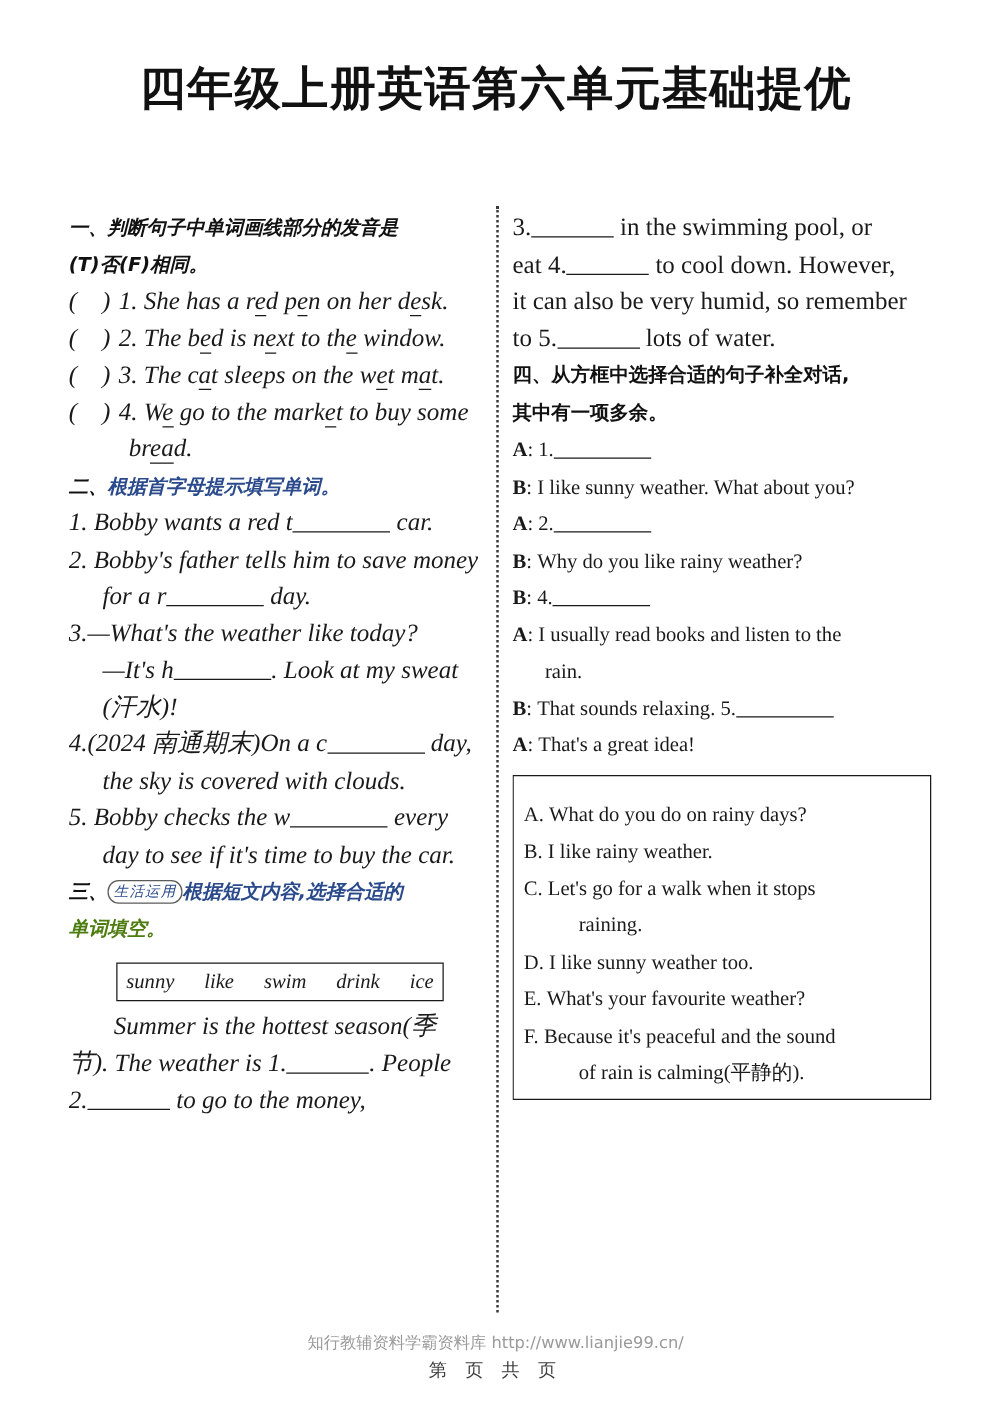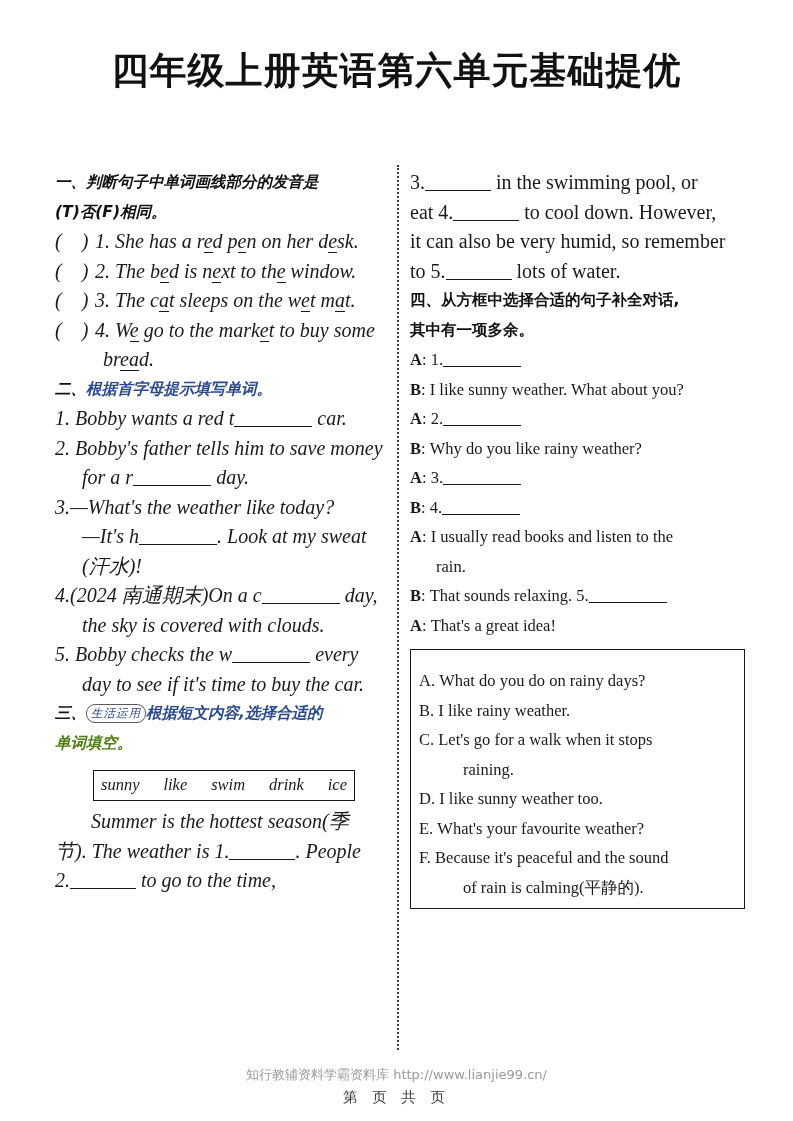--- a/index.html
+++ b/index.html
@@ -247,41 +247,40 @@
     <div class="wordbank">
       <span>sunny</span>
       <span>like</span>
       <span>swim</span>
       <span>drink</span>
       <span>ice</span>
     </div>
 
     <div class="qline" style="text-indent:36px"><span>Summer is the hottest season(季</span></div>
     <div class="qline"><span>节). The weather is 1.</span><span class="blank b-md"></span><span>. People</span></div>
-    <div class="qline"><span>2.</span><span class="blank b-md"></span>&nbsp;<span>to go to the time,</span></div>
+    <div class="qline"><span>2.</span><span class="blank b-md"></span>&nbsp;<span>to go to the money,</span></div>
 
   </div>
 
   <div class="col col-right">
 
     <div class="qline"><span>3.</span><span class="blank b-md"></span>&nbsp;<span>in the swimming pool, or</span></div>
     <div class="qline"><span>eat 4.</span><span class="blank b-md"></span>&nbsp;<span>to cool down. However,</span></div>
     <div class="qline nojust"><span>it can also be very humid, so remember</span></div>
     <div class="qline nojust"><span>to 5.</span><span class="blank b-md"></span>&nbsp;<span>lots of water.</span></div>
 
     <div class="sec-head">
       <div>四、从方框中选择合适的句子补全对话,</div>
       <div>其中有一项多余。</div>
     </div>
 
     <div class="dlg"><b>A</b>:&nbsp;<span>1.</span><span class="blank b-lg"></span></div>
     <div class="dlg"><b>B</b>:&nbsp;<span>I like sunny weather. What about you?</span></div>
     <div class="dlg"><b>A</b>:&nbsp;<span>2.</span><span class="blank b-lg"></span></div>
     <div class="dlg"><b>B</b>:&nbsp;<span>Why do you like rainy weather?</span></div>
-    <div class="dlg"><b>A</b>:&nbsp;<span>3.</span><span class="blank b-lg"></span></div>
     <div class="dlg"><b>B</b>:&nbsp;<span>4.</span><span class="blank b-lg"></span></div>
     <div class="dlg"><b>A</b>:&nbsp;<span>I usually read books and listen to the</span></div>
     <div class="dlg" style="padding-left:26px;text-indent:0"><span>rain.</span></div>
     <div class="dlg"><b>B</b>:&nbsp;<span>That sounds relaxing. 5.</span><span class="blank b-lg"></span></div>
     <div class="dlg"><b>A</b>:&nbsp;<span>That's a great idea!</span></div>
 
     <div class="optionbox">
       <div class="opt"><span>A.</span>&nbsp;<span>What do you do on rainy days?</span></div>
       <div class="opt"><span>B.</span>&nbsp;<span>I like rainy weather.</span></div>
       <div class="opt"><span>C.</span>&nbsp;<span>Let's go for a walk when it stops</span><span class="cont">raining.</span></div>

